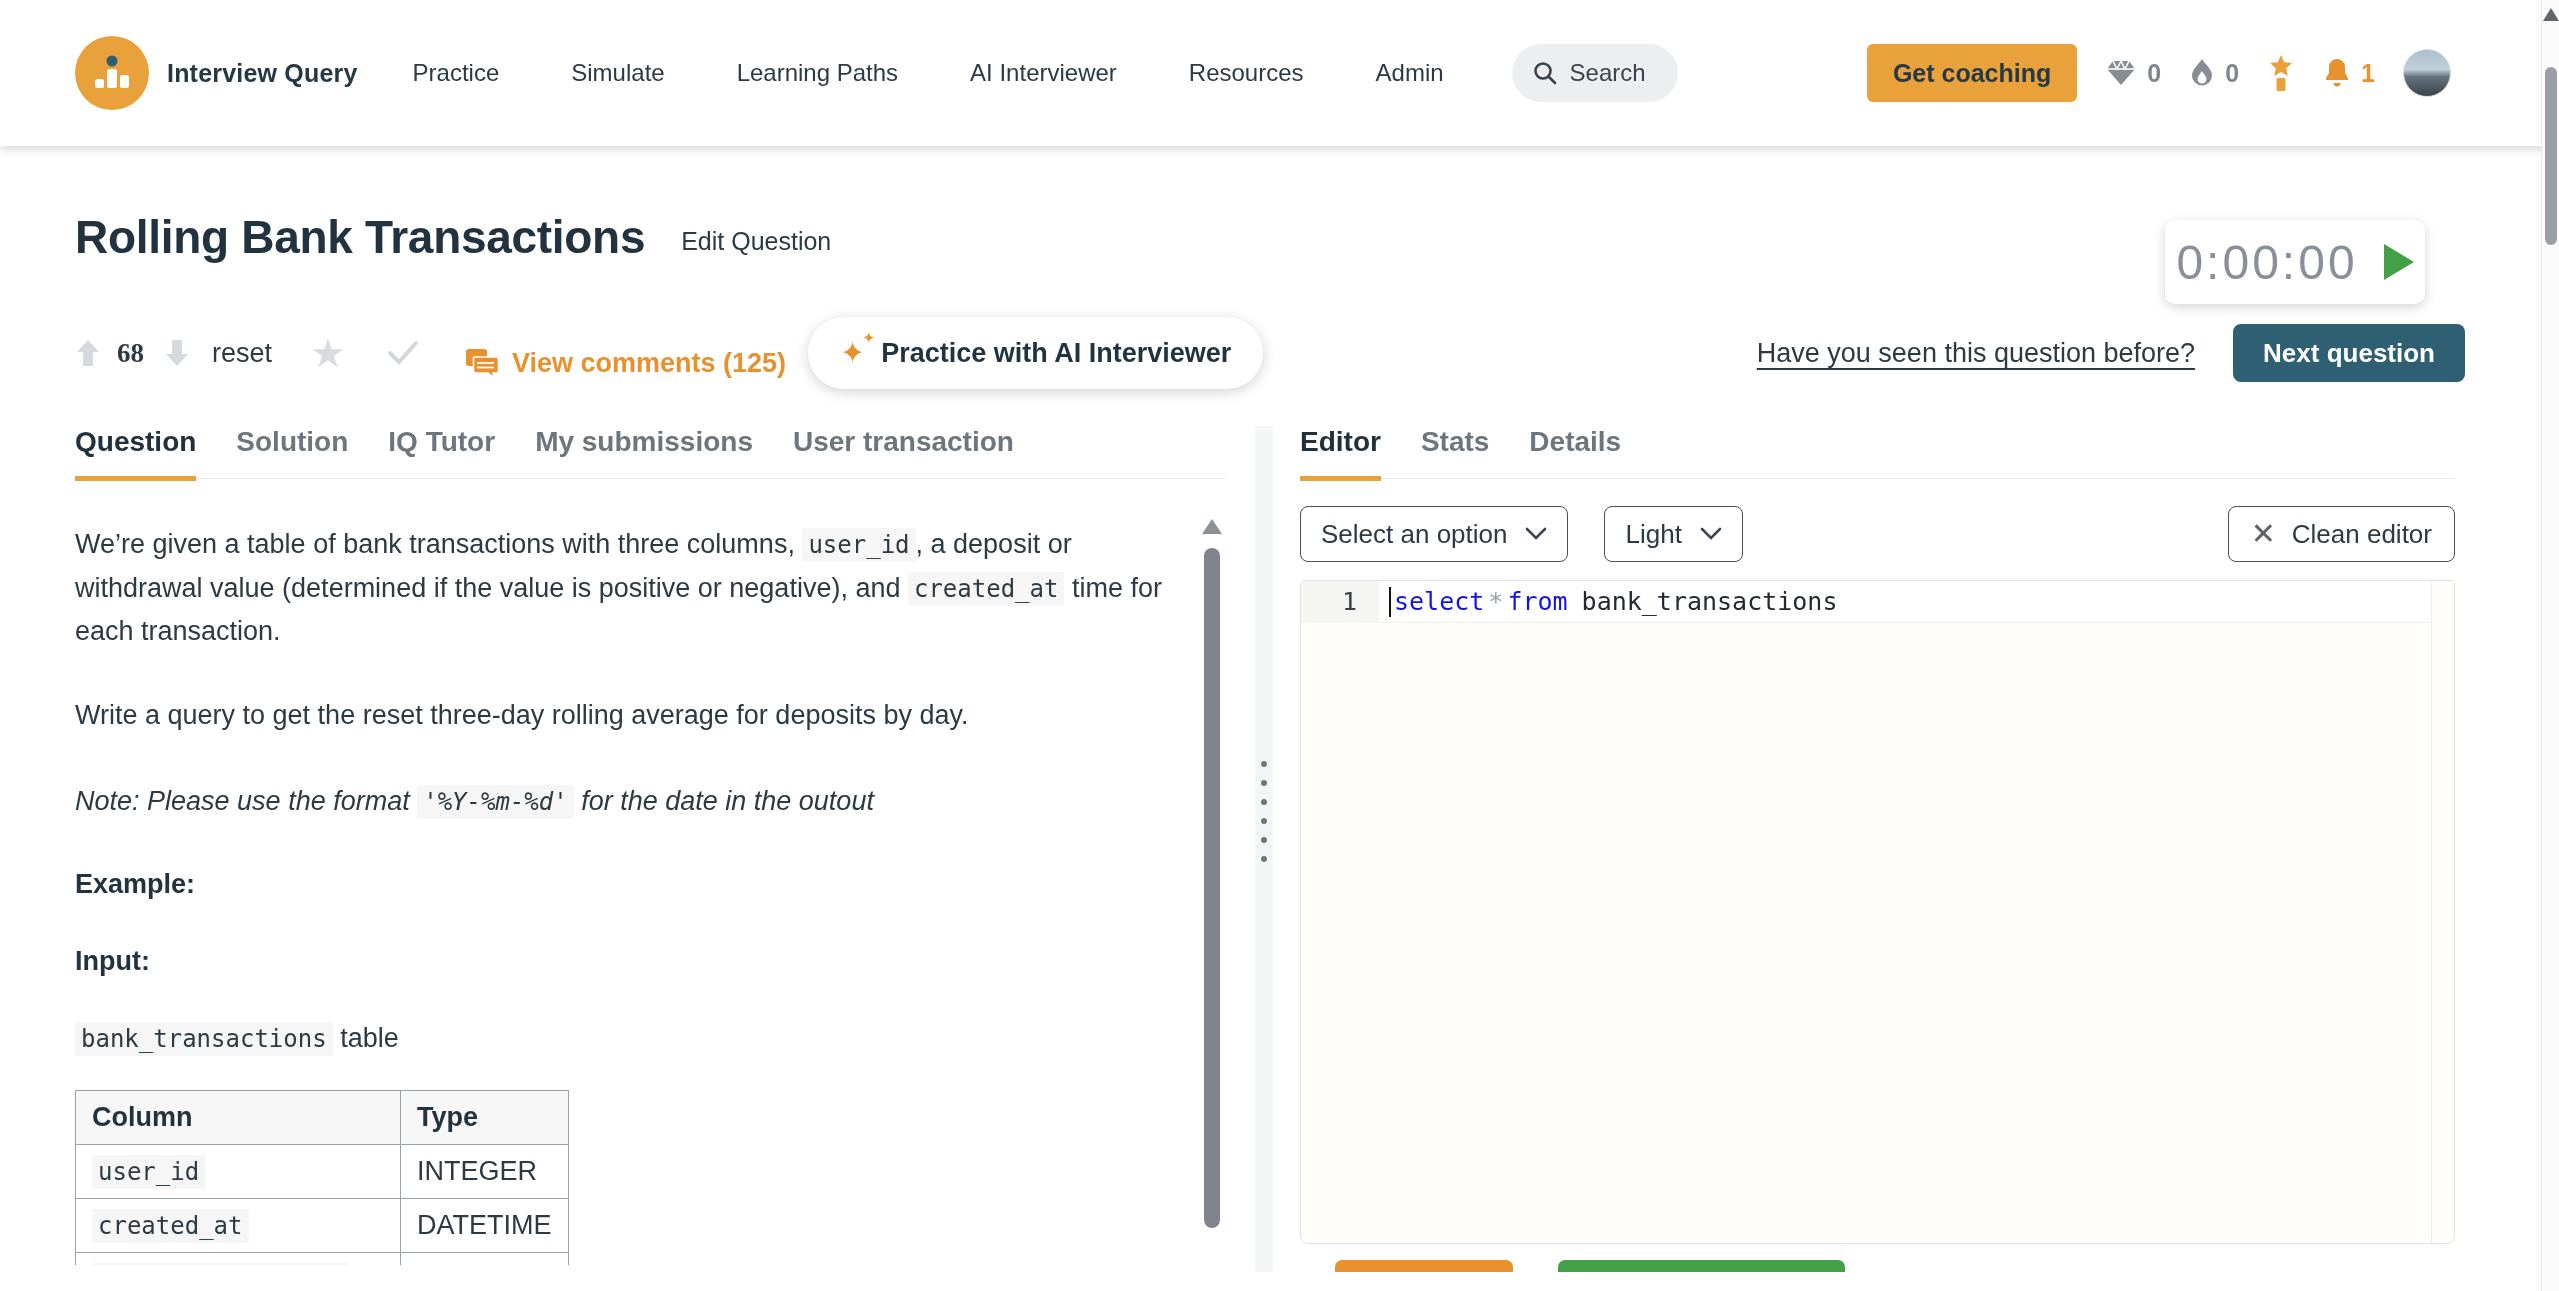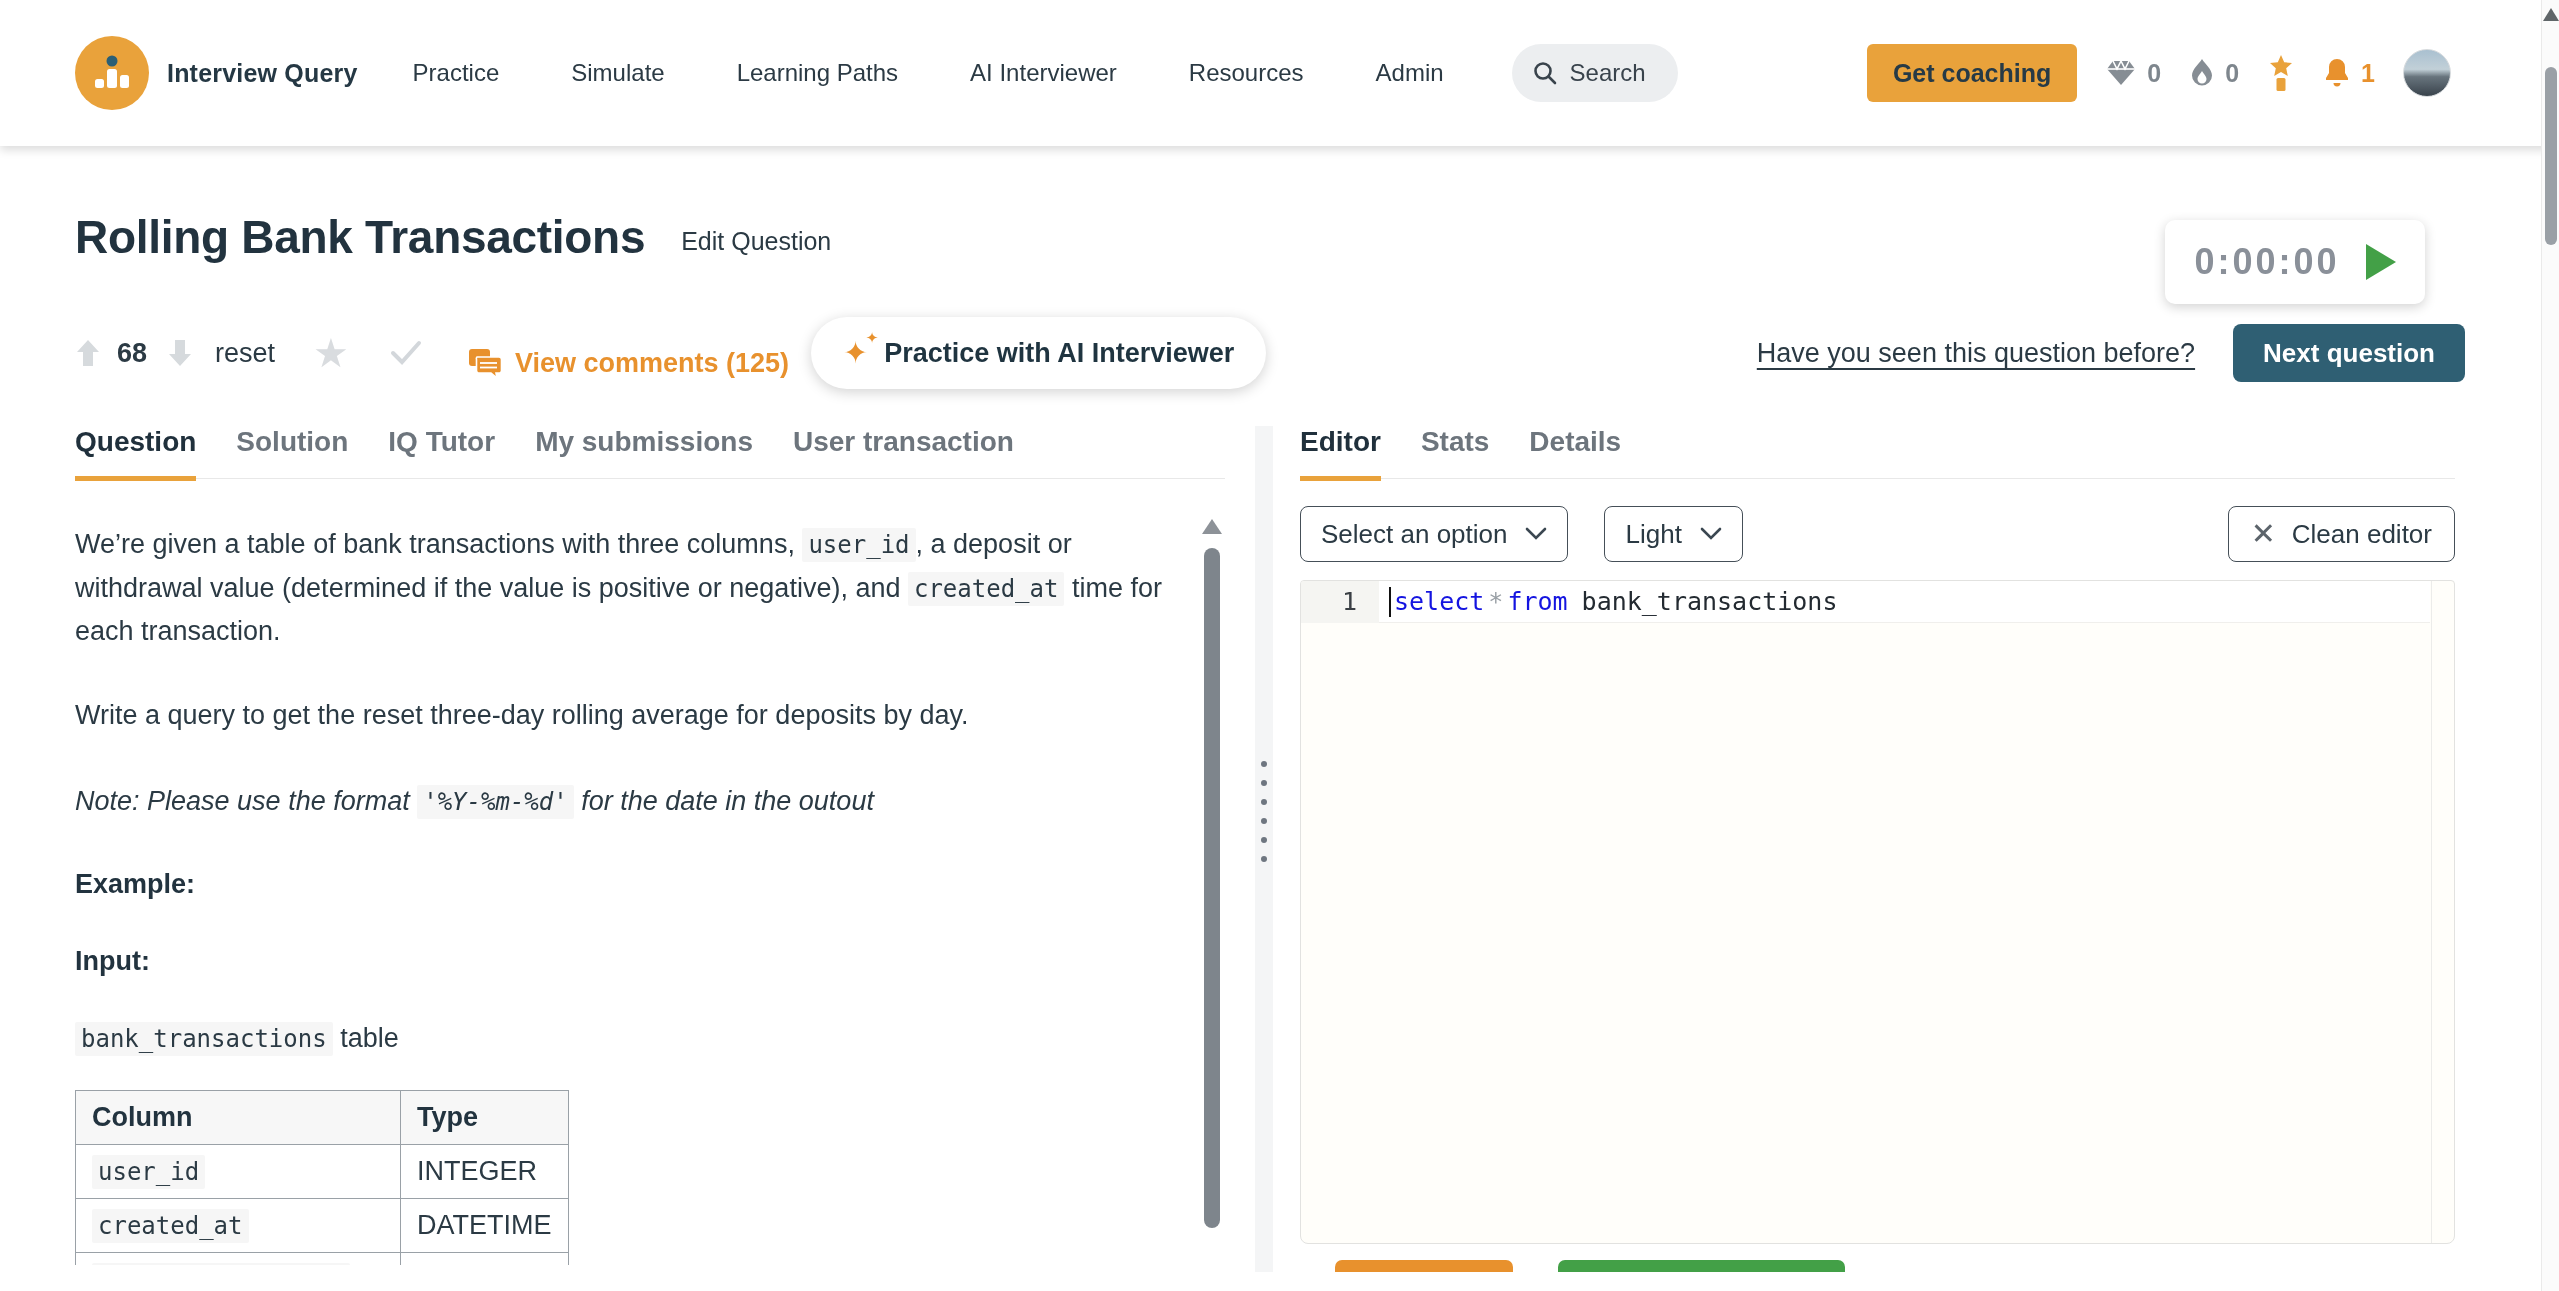--- a/index.html
+++ b/index.html
@@ -27,27 +27,27 @@
             border:1px solid #d6dadd; }
 
   
   .page { position:relative; height:1145px; }
   .header-row { display:flex; align-items:center; gap:36px; padding:64px 0 0 75px; }
   .page-title { font-size:46px; font-weight:700; color:#22333f; letter-spacing:-.3px; }
   .edit-link { font-size:25px; font-weight:500; color:#2b3a44; cursor:pointer; position:relative; top:4px; }
   .timer-card { position:absolute; top:74px; right:134px; width:260px; height:84px; background:#fff;
                 border-radius:10px; box-shadow:0 3px 12px rgba(0,0,0,.18); display:flex; align-items:center;
                 justify-content:center; gap:26px; }
-  .timer-text { font-size:36px; font-weight:700; color:#8a9099; letter-spacing:3px; }
+  .timer-text { font-size:48px; font-weight:400; color:#8a9099; letter-spacing:3px; }
   .play-triangle { width:0; height:0; border-left:30px solid #43A047;
                    border-top:18px solid transparent; border-bottom:18px solid transparent; cursor:pointer; }
 
   
   .actions-row { display:flex; align-items:center; padding-left:75px; margin-top:52px; position:relative; height:74px; }
-  .vote-num { font-size:27px; font-weight:600; color:#2b3a44; margin:0 20px 0 16px; }
+  .vote-num { font-size:27px; font-weight:600; color:#2b3a44; margin:0 20px 0 16px;font-family:Liberation Serif, serif; }
   .reset-label { font-size:27px; font-weight:500; color:#2b3a44; margin-left:22px; cursor:pointer; }
   .icon-btn { cursor:pointer; display:flex; align-items:center; }
   .star-glyph { font-size:40px; color:#d9dcdf; margin-left:38px; cursor:pointer; line-height:1; }
   .check-wrap { margin-left:40px; }
   .comments-link { display:flex; align-items:center; gap:14px; margin-left:44px; cursor:pointer;margin-top:20px; }
   .comments-link span { font-size:27px; font-weight:600; color:#E8912D; }
   .ai-pill { display:flex; align-items:center; gap:16px; margin-left:22px; height:72px; padding:0 32px;
              background:#fff; border:none; border-radius:36px; box-shadow:0 3px 14px rgba(0,0,0,.18);
              cursor:pointer; font-family:inherit; }
   .ai-pill .sparkle { color:#E8912D; font-size:30px; line-height:1; position:relative; }

